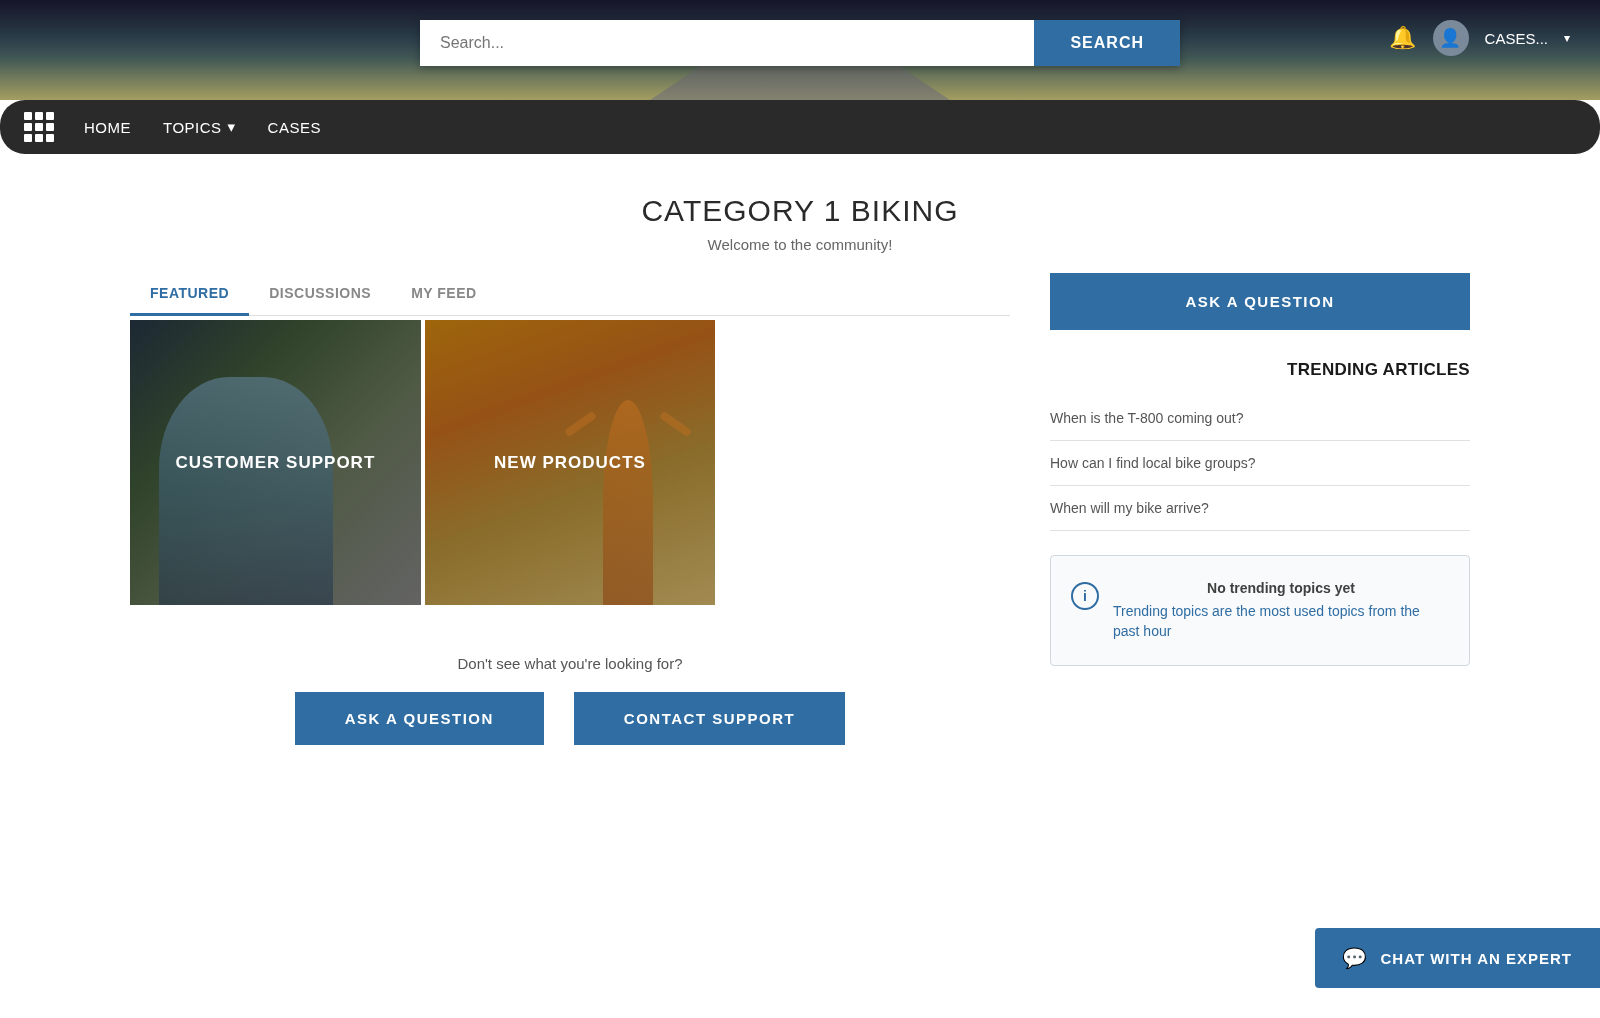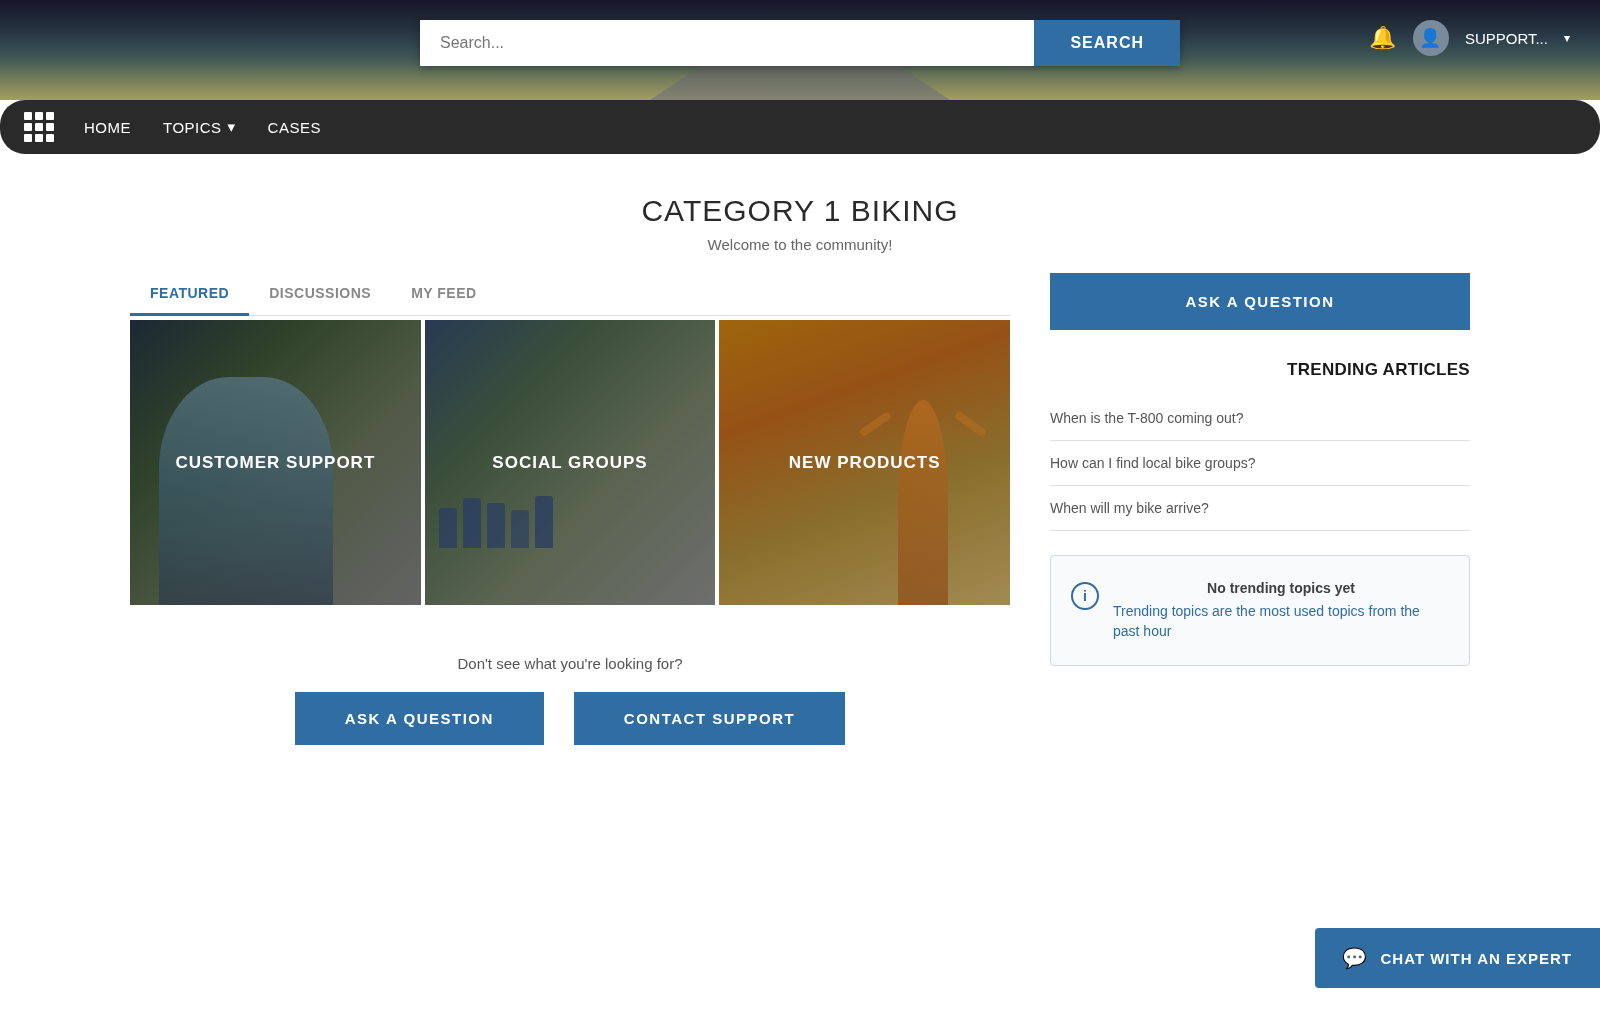--- a/index.html
+++ b/index.html
@@ -379,21 +379,21 @@
   <div class="search-bar-container">
     <input class="search-input" type="text" placeholder="Search..." style="">
     <button class="search-button">SEARCH</button>
   </div>
 
   <div class="user-area">
     <span class="bell-icon">🔔</span>
     <div class="avatar-circle">
       <span>👤</span>
     </div>
-    <span class="username">SUPPORT...</span>
+    <span class="username">CASES...</span>
     <span class="dropdown-arrow">▾</span>
   </div>
 </div>
 
 <nav class="nav-bar">
   <div class="grid-icon">
     <div class="grid-dot"></div>
     <div class="grid-dot"></div>
     <div class="grid-dot"></div>
     <div class="grid-dot"></div>
@@ -429,32 +429,20 @@
       </div>
 
       <div class="cards-grid">
 
         <div class="card card-customer">
           <div class="card-overlay"></div>
           <div class="person-silhouette"></div>
           <span class="card-label">CUSTOMER SUPPORT</span>
         </div>
 
-        <div class="card card-social">
-          <div class="card-overlay"></div>
-
-          <div style="position:absolute;bottom:20%;left:5%;display:flex;gap:6px;align-items:flex-end;">
-            <div style="width:18px;height:40px;background:rgba(40,60,100,0.7);border-radius:3px 3px 0 0;"></div>
-            <div style="width:18px;height:50px;background:rgba(40,60,100,0.75);border-radius:3px 3px 0 0;"></div>
-            <div style="width:18px;height:45px;background:rgba(40,60,100,0.7);border-radius:3px 3px 0 0;"></div>
-            <div style="width:18px;height:38px;background:rgba(40,60,100,0.65);border-radius:3px 3px 0 0;"></div>
-            <div style="width:18px;height:52px;background:rgba(40,60,100,0.75);border-radius:3px 3px 0 0;"></div>
-          </div>
-          <span class="card-label">SOCIAL GROUPS</span>
-        </div>
 
         <div class="card card-products">
           <div class="card-overlay"></div>
 
           <div style="position:absolute;bottom:0;right:10%;width:40%;height:80%;display:flex;align-items:flex-end;justify-content:center;">
             <div style="width:50px;height:90%;background:linear-gradient(180deg,#c07020,#8a4010);border-radius:50% 50% 0 0;opacity:0.6;position:relative;">
 
               <div style="position:absolute;top:10%;left:-40px;width:35px;height:8px;background:#c07020;border-radius:4px;transform:rotate(-35deg);opacity:0.8;"></div>
               <div style="position:absolute;top:10%;right:-40px;width:35px;height:8px;background:#c07020;border-radius:4px;transform:rotate(35deg);opacity:0.8;"></div>
             </div>

